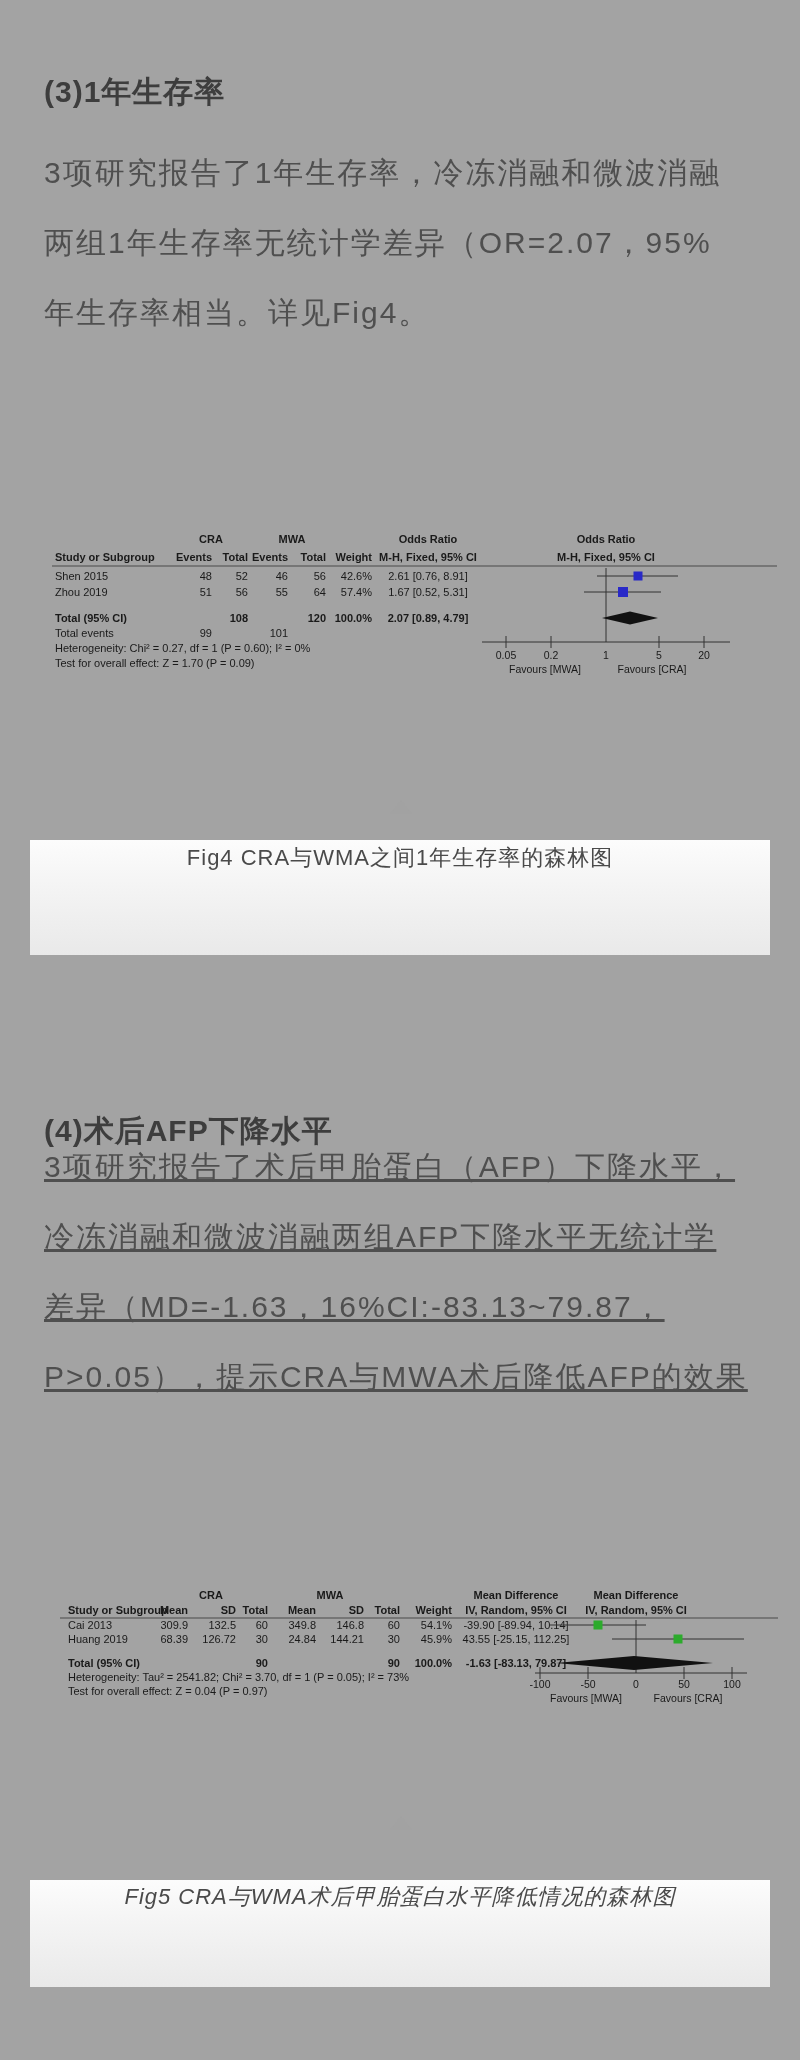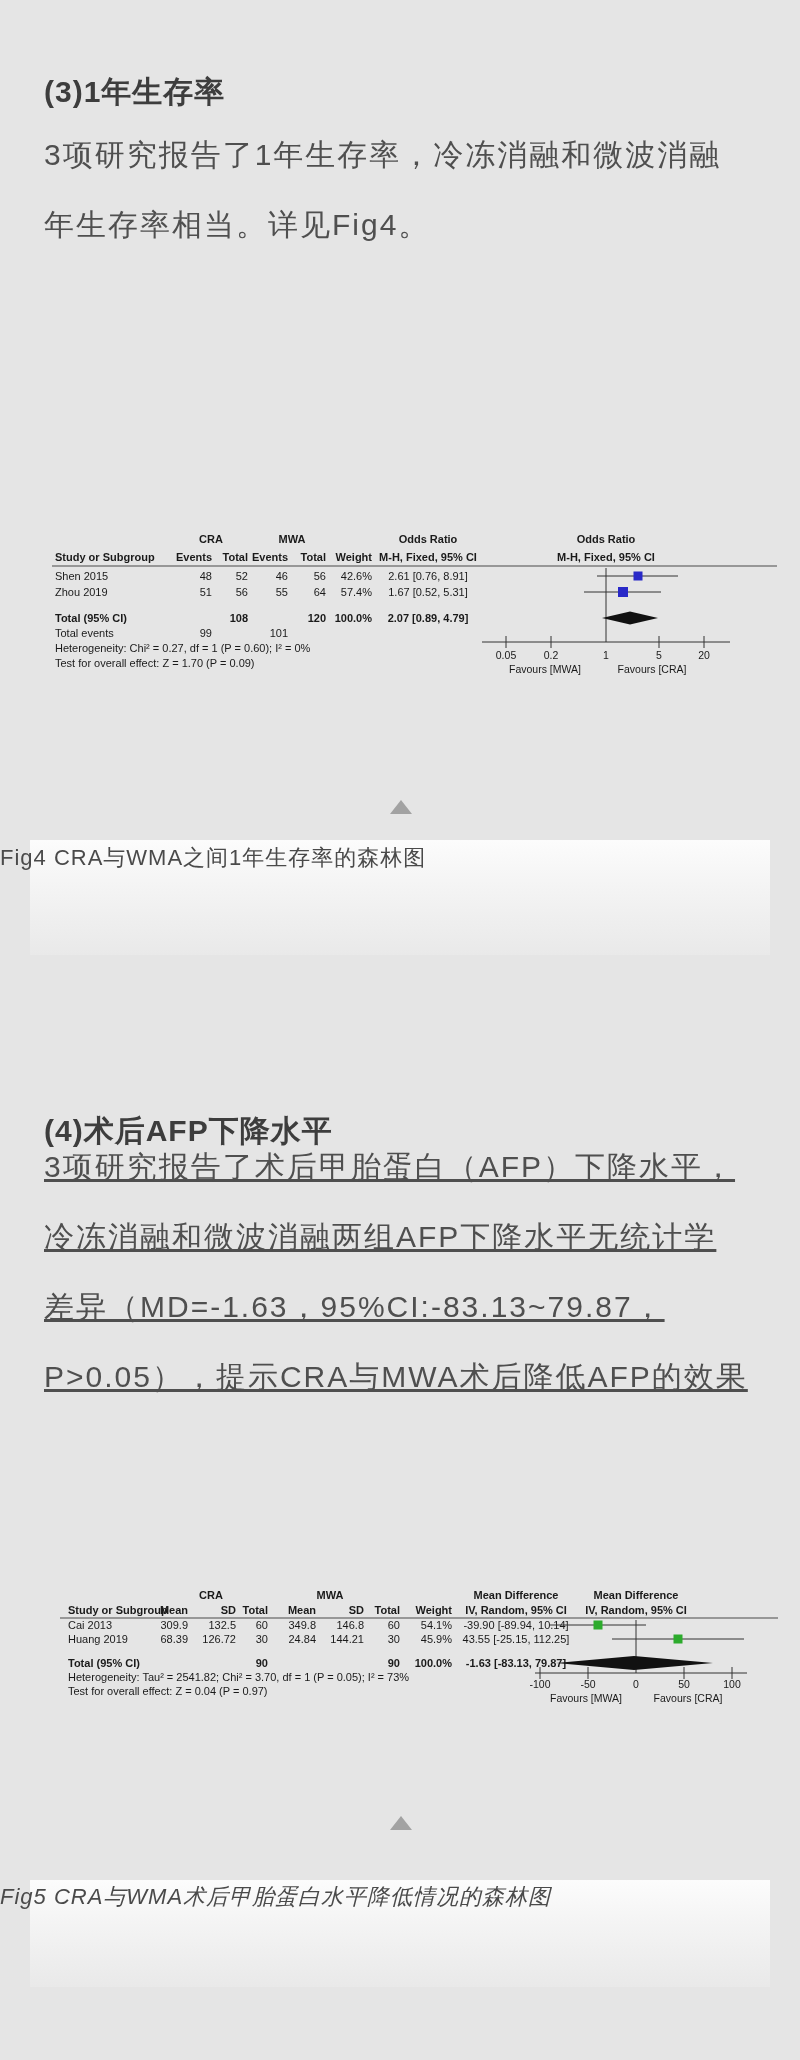--- a/index.html
+++ b/index.html
@@ -1,43 +1,44 @@
 <!DOCTYPE html>
 <html><head>
 <meta charset="utf-8">
 <style>
   html,body{margin:0;padding:0;background:#ffffff;}
-  .page{position:relative;width:800px;height:2060px;background:#e5e5e5;overflow:hidden;
+  .page{position:relative;width:800px;height:2060px;background:#a3a3a3;overflow:hidden;
         font-family:"Liberation Sans","DejaVu Sans",sans-serif;}
   .heading{position:absolute;left:44px;font-size:30px;font-weight:bold;color:#3d3d3d;
            letter-spacing:1px;white-space:nowrap;}
   .para{position:absolute;left:44px;width:716px;color:#4f4f4f;font-size:30px;
         letter-spacing:2px;}
   .para .line{height:70px;line-height:70px;white-space:nowrap;}
   .figwrap{position:absolute;left:30px;width:750px;}
   .tri{position:absolute;width:0;height:0;border-left:11px solid transparent;
        border-right:11px solid transparent;border-bottom:14px solid #a2a2a2;}
-  .caption{position:absolute;left:0;width:800px;text-align:left;font-size:22px;
+  .caption{position:absolute;left:0;width:800px;text-align:center;font-size:22px;
            color:#4a4a4a;letter-spacing:1px;font-weight:500;}
   .grayband{position:absolute;left:30px;width:740px;
             background:linear-gradient(to bottom,#fcfcfc 0%,#f3f3f3 45%,#e9e9e9 100%);}
   svg text{font-family:"Liberation Sans","DejaVu Sans",sans-serif;font-size:11px;fill:#1a1a1a;}
   svg text.b{font-weight:bold;}
   svg text.sm{font-size:10.5px;}
   svg .rowline{stroke:#333;stroke-width:1;}
   svg .frame{stroke:#4a4a4a;stroke-width:1.2;}
 </style>
 </head>
 <body>
 
 <div class="page">
 
   <div class="heading" style="top:72px;">(3)1年生存率</div>
-  <div class="para" style="top:120px;">
+  <div class="para" style="top:138px;">
     <div class="line">3项研究报告了1年生存率，冷冻消融和微波消融</div>
+    <div class="line">两组1年生存率无统计学差异（OR=2.07，95%</div>
     <div class="line">年生存率相当。详见Fig4。</div>
   </div>
 
   <svg class="figwrap" style="top:525px;" width="750" height="155" viewBox="0 0 750 155">
 
     <text class="b" x="181" y="18" text-anchor="middle">CRA</text>
     <text class="b" x="262" y="18" text-anchor="middle">MWA</text>
     <text class="b" x="398" y="18" text-anchor="middle">Odds Ratio</text>
     <text class="b" x="576" y="18" text-anchor="middle">Odds Ratio</text>
     <text class="b" x="25" y="36">Study or Subgroup</text>
@@ -99,21 +100,21 @@
   </svg>
 
   <div class="tri" style="left:390px;top:800px;"></div>
   <div class="grayband" style="top:840px;height:115px;"></div>
   <div class="caption" style="top:843px;">Fig4 CRA与WMA之间1年生存率的森林图</div>
 
   <div class="heading" style="top:1081px;margin-top:30px;">(4)术后AFP下降水平</div>
   <div class="para" style="top:1132px;text-decoration:underline;">
     <div class="line">3项研究报告了术后甲胎蛋白（AFP）下降水平，</div>
     <div class="line">冷冻消融和微波消融两组AFP下降水平无统计学</div>
-    <div class="line">差异（MD=-1.63，95%CI:-83.13~79.87，</div>
+    <div class="line">差异（MD=-1.63，16%CI:-83.13~79.87，</div>
     <div class="line">P&gt;0.05），提示CRA与MWA术后降低AFP的效果</div>
   </div>
 
   <svg class="figwrap" style="top:1585px;" width="750" height="125" viewBox="0 0 750 125">
     <text class="b" x="181" y="14" text-anchor="middle">CRA</text>
     <text class="b" x="300" y="14" text-anchor="middle">MWA</text>
     <text class="b" x="486" y="14" text-anchor="middle">Mean Difference</text>
     <text class="b" x="606" y="14" text-anchor="middle">Mean Difference</text>
     <text class="b" x="38" y="29">Study or Subgroup</text>
     <text class="b" x="158" y="29" text-anchor="end">Mean</text>

